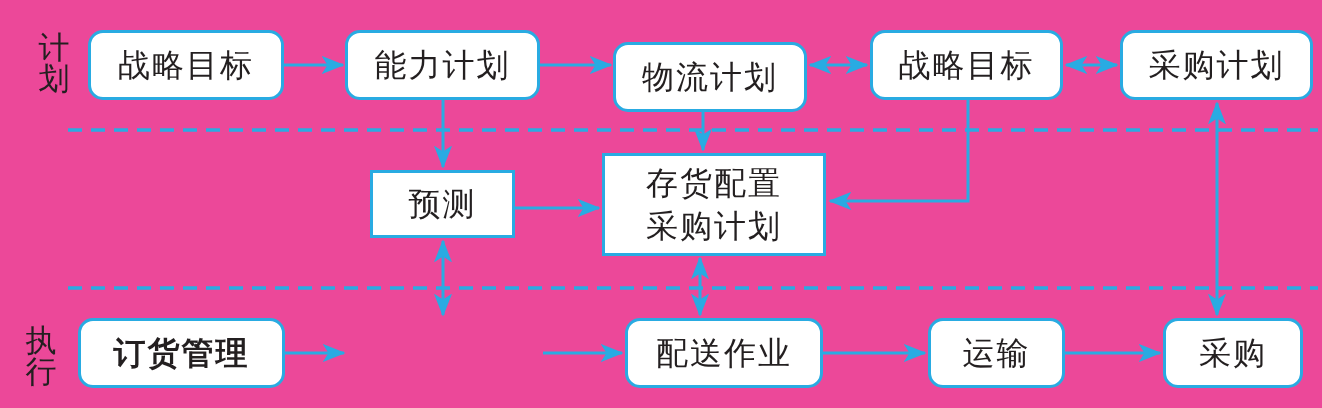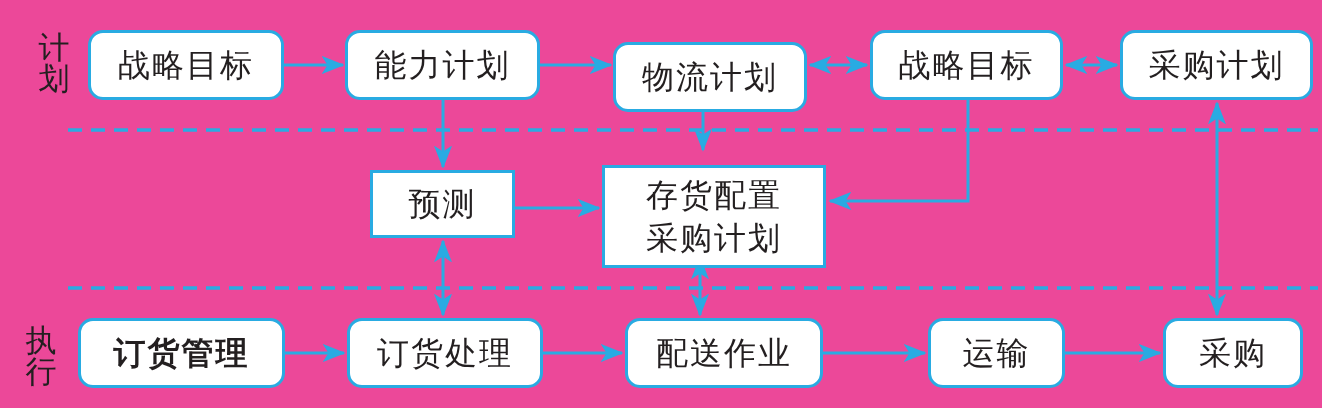--- a/index.html
+++ b/index.html
@@ -89,32 +89,29 @@
   <div class="node rounded" style="left:870px;top:30px;width:193px;height:70px;">
     <span class="lbl">战略目标</span>
   </div>
   <div class="node rounded" style="left:1120px;top:30px;width:193px;height:70px;">
     <span class="lbl">采购计划</span>
   </div>
 
   <div class="node square" style="left:370px;top:170px;width:145px;height:68px;">
     <span class="lbl">预测</span>
   </div>
-  <div class="node square" style="left:602px;top:153px;width:224px;height:103px;margin-top:12px;">
+  <div class="node square" style="left:602px;top:153px;width:224px;height:103px;">
     <span class="lbl two-line">
       <span>存货配置</span><br>
       <span>采购计划</span>
     </span>
   </div>
 
   <div class="node rounded" style="left:78px;top:318px;width:207px;height:70px;font-weight:bold;">
     <span class="lbl">订货管理</span>
-  </div>
-  <div class="node rounded" style="left:347px;top:318px;width:196px;height:70px;">
-    <span class="lbl">订货处理</span>
   </div>
   <div class="node rounded" style="left:625px;top:318px;width:198px;height:70px;">
     <span class="lbl">配送作业</span>
   </div>
   <div class="node rounded" style="left:928px;top:318px;width:137px;height:70px;">
     <span class="lbl">运输</span>
   </div>
   <div class="node rounded" style="left:1163px;top:318px;width:140px;height:70px;">
     <span class="lbl">采购</span>
   </div>

